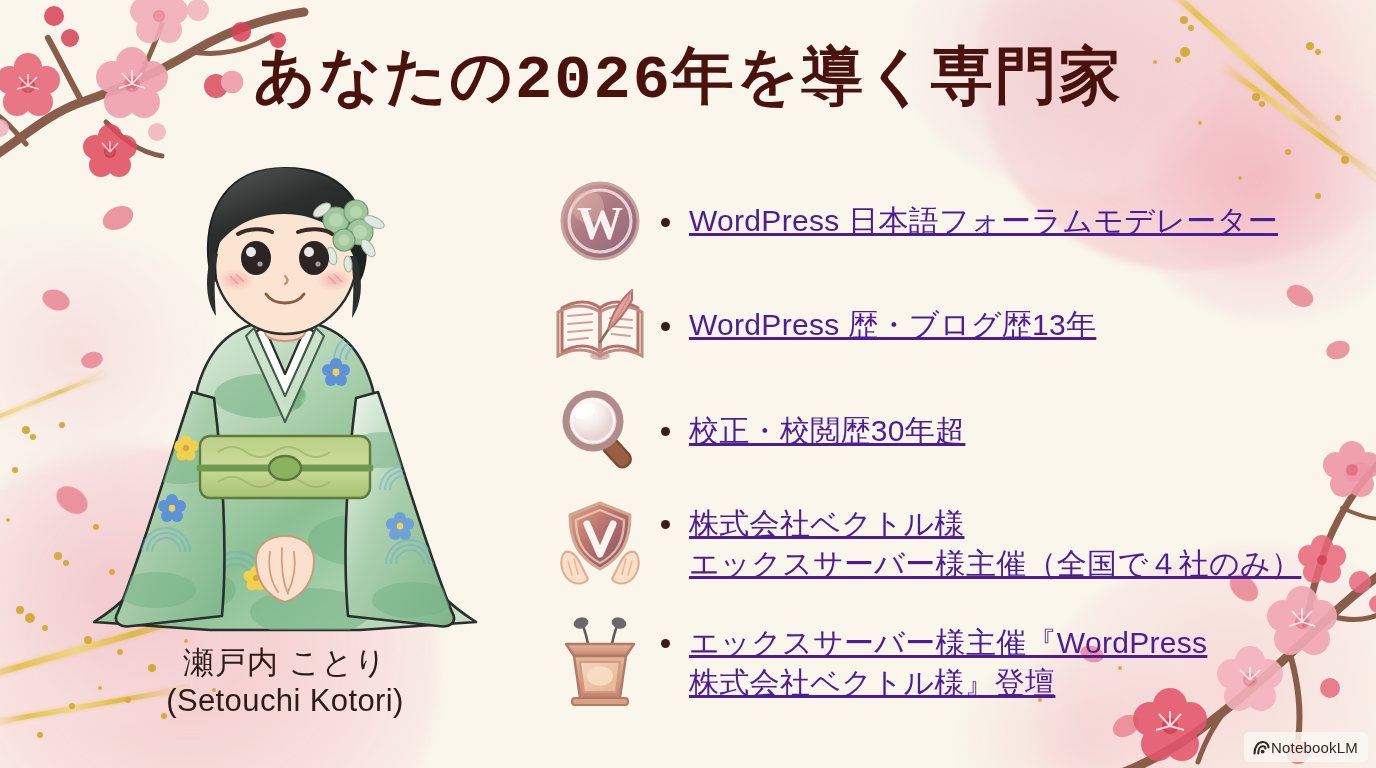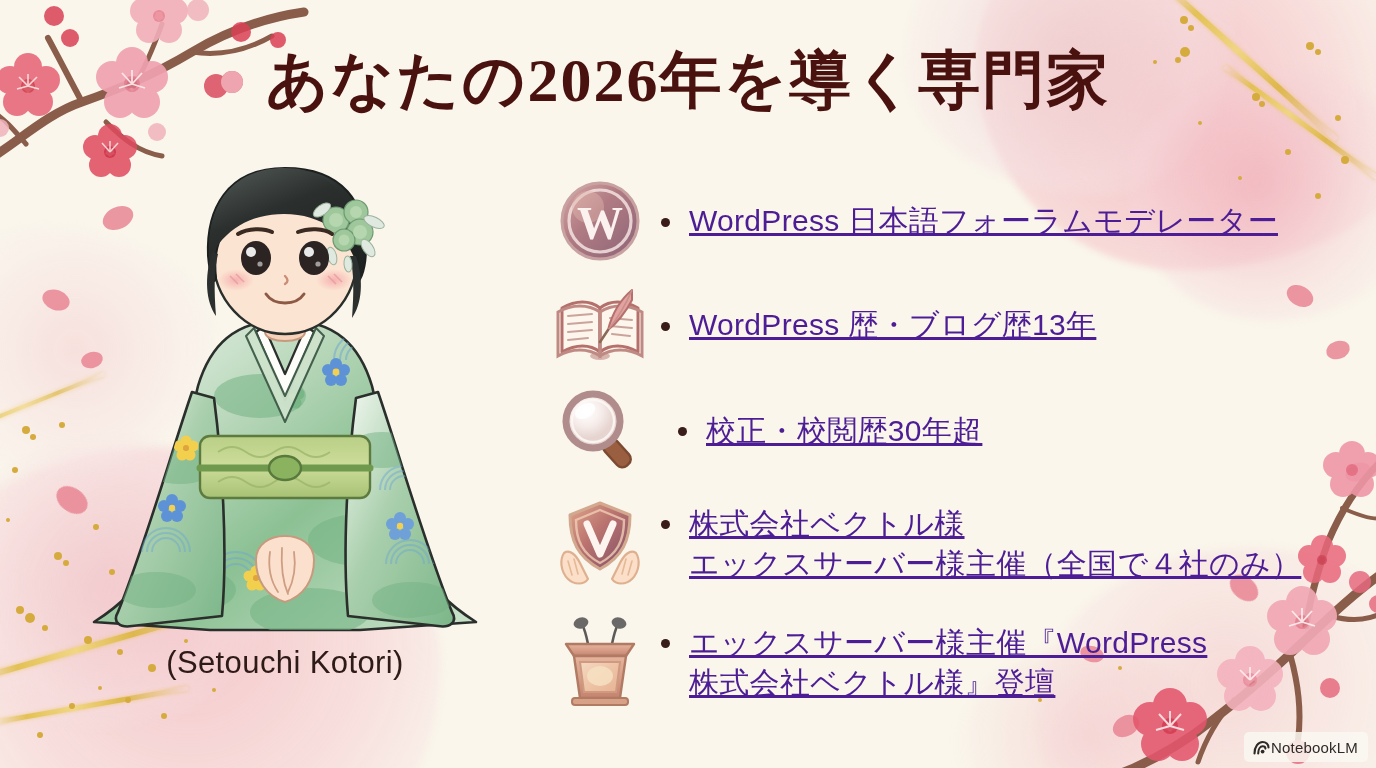--- a/index.html
+++ b/index.html
@@ -73,21 +73,21 @@
     height:6px;border-radius:4px;filter:blur(.6px);
     box-shadow:0 0 4px rgba(226,192,78,.6);
   }
 
   
   .branch{position:absolute;pointer-events:none;}
 
   
   #title{
     position:absolute;left:0;right:0;top:48px;text-align:center;
-    font-family:Liberation Serif, serif;
+    font-family:Liberation Mono, monospace;
     font-weight:700;font-size:62px;letter-spacing:2px;
     color:#4a120f;line-height:1.05;white-space:nowrap;
   }
 
   
   #portrait-col{position:absolute;left:60px;top:160px;width:450px;text-align:center;}
   #figure-wrap{width:450px;height:490px;position:relative;}
   #name-block{
     margin-top:-6px;color:#2e1a16;
     font-size:31px;line-height:1.22;font-weight:400;
@@ -104,21 +104,21 @@
     position:relative;padding-left:34px;padding-top:2px;letter-spacing:.3px;text-decoration:underline;
   }
   .btext .dot{
     position:absolute;left:6px;top:.62em;width:9px;height:9px;
     border-radius:50%;background:#3a1d18;
   }
   .btext .ln{display:block;white-space:nowrap;}
 
   .r1{height:105px;align-items:center;}
   .r2{height:103px;align-items:center;justify-content:flex-end;}
-  .r3{height:108px;align-items:center;gap:17px;}
+  .r3{height:108px;align-items:center;}
   .r4{height:118px;align-items:center;}
   .r5{height:120px;align-items:center;}
 
   
   #watermark{
     position:absolute;right:8px;bottom:6px;height:26px;
     display:flex;align-items:center;gap:0;
     background:rgba(250,247,241,.86);
     border-radius:5px;padding:2px 10px 2px 8px;
   }
@@ -662,20 +662,21 @@
             <path d="M176 114 L184 122"></path>
           <path d="M268 116 L276 124"></path>
             <path d="M274 114 L282 122"></path>
         </g>
 
         <path d="M225 116 q5 5 0 8" stroke="#c98e76" stroke-width="2.4" fill="none" stroke-linecap="round"></path>
         <path d="M206 134 C214 146 236 146 244 134" stroke="#8d5a46" stroke-width="3" fill="none" stroke-linecap="round"></path>
       </svg>
     </div>
     <div id="name-block">
+      <span id="name-jp">瀬戸内 ことり</span>
       <span id="name-en">(Setouchi Kotori)</span>
     </div>
   </div>
 
   <div id="bullets">
 
     <div class="brow r1">
       <div class="bicon">
         <svg width="84" height="84" viewBox="0 0 84 84">
           <defs>

